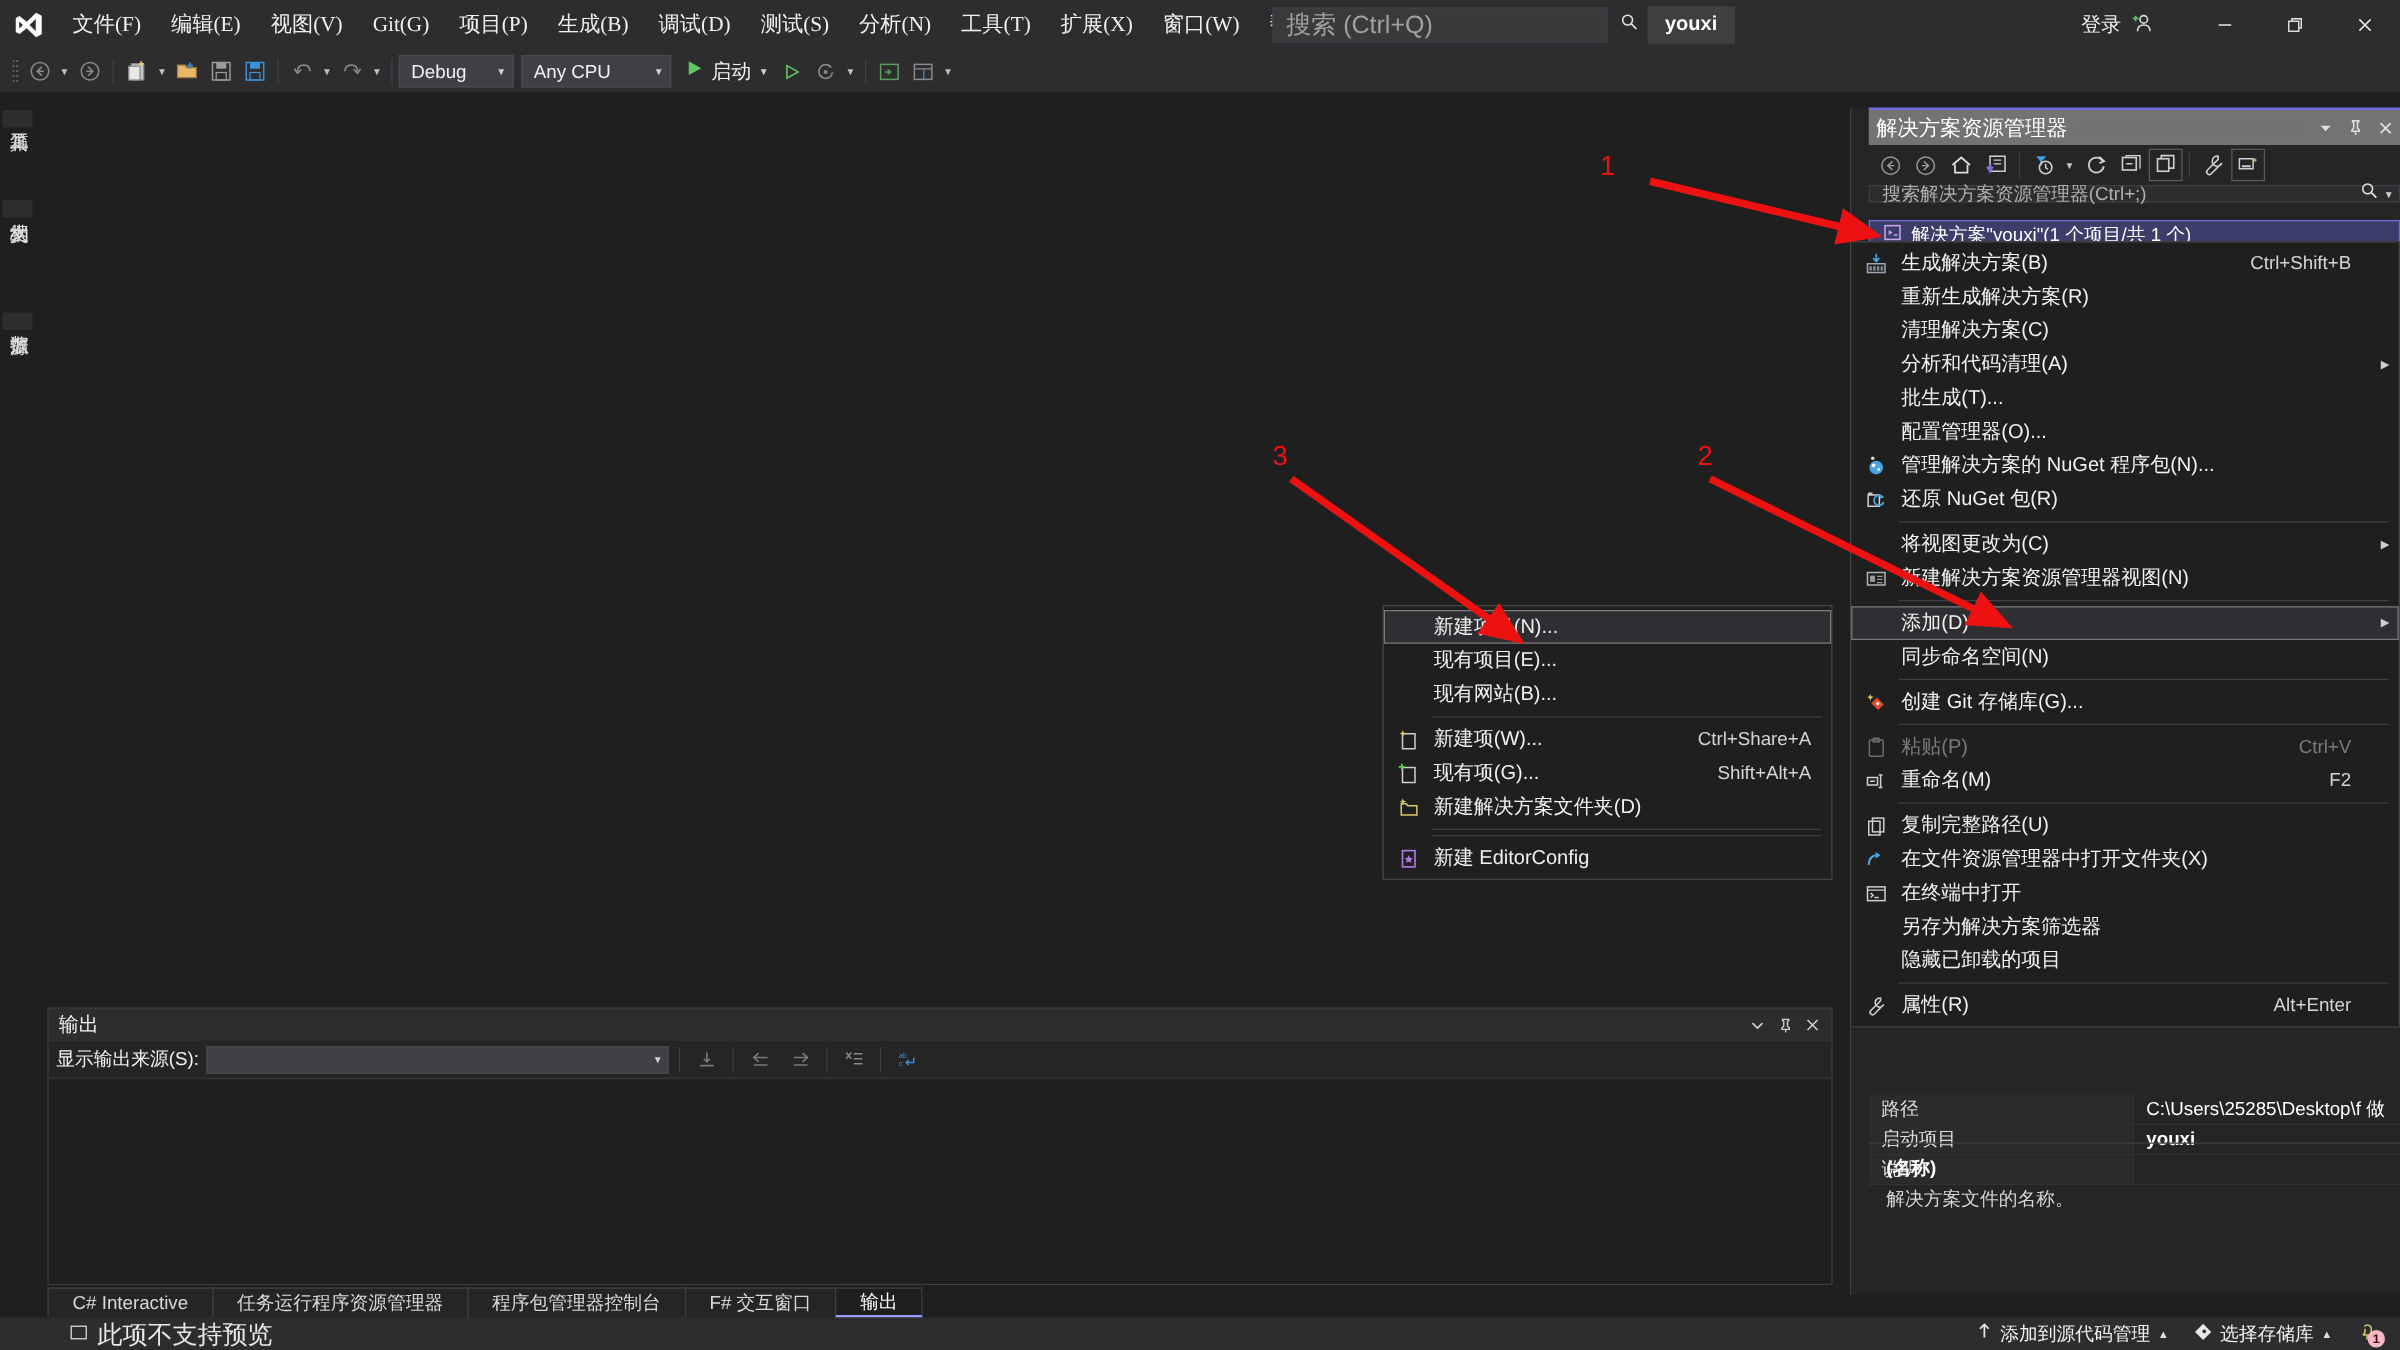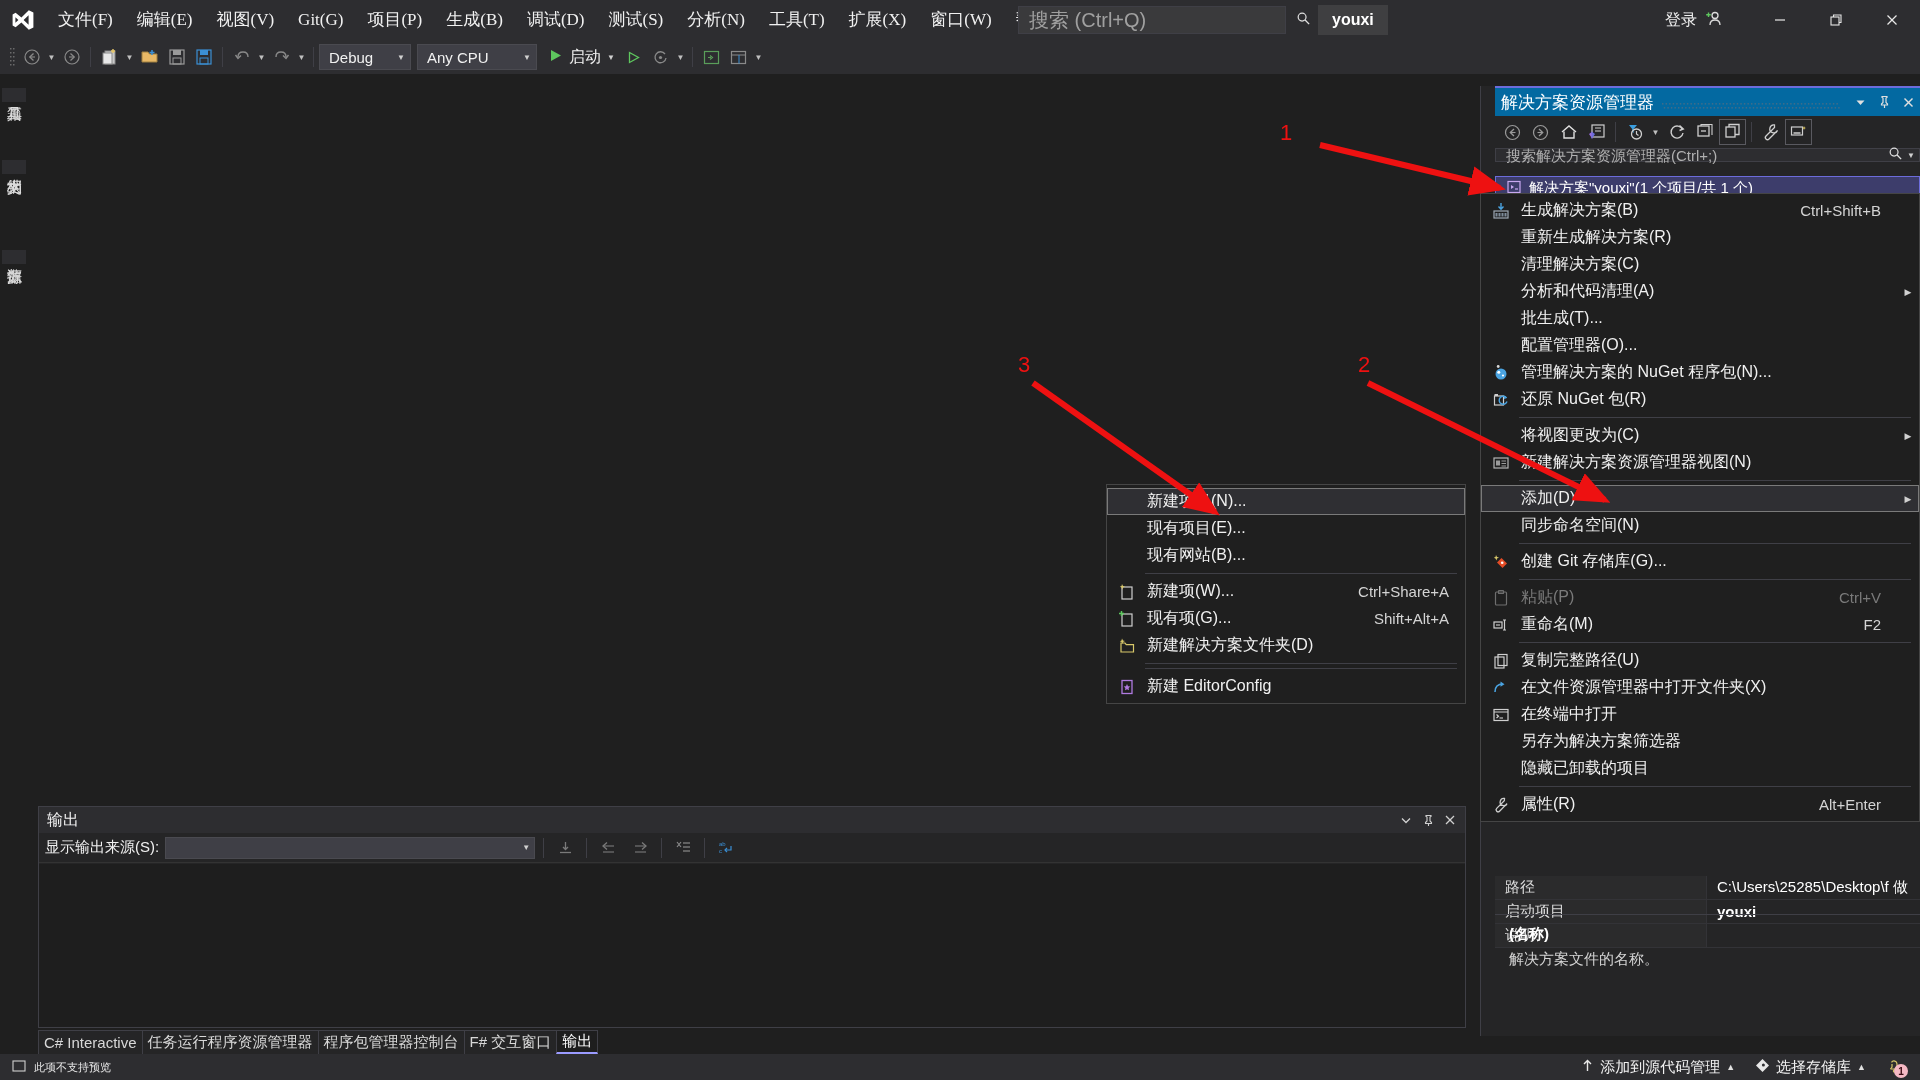--- a/index.html
+++ b/index.html
@@ -100,51 +100,51 @@
   .out-vsep { width: 1px; height: 20px; background: #3f3f46; margin: 0 2px; }
   .out-tbtn { width: 26px; height: 24px; display: flex; align-items: center; justify-content: center; }
   .out-body { position: absolute; left: 0; right: 0; top: 57px; bottom: 0; background: #1e1e1e; }
 
   
   .bottomtabs {
     position: absolute; left: 38px; bottom: 26px; height: 26px;
     display: flex; align-items: flex-end;
   }
   .btab {
-    height: 24px; padding: 0 5px; background: #252526; border: 1px solid #3f3f46;
+    height: 24px; padding: 0 19px; background: #252526; border: 1px solid #3f3f46;
     border-bottom: none; font-size: 15px; color: #d8d8d8;
     display: flex; align-items: center; margin-right: -1px;
   }
   .btab.active { background: #1e1e1e; color: #ffffff; border-bottom: 2px solid #9b9bff; }
 
   
   .statusbar {
     position: absolute; left: 0; bottom: 0; width: 1920px; height: 26px;
     background: #2d2d30; display: flex; align-items: center;
   }
-  .sb-left { display: flex; align-items: center; gap: 8px; padding-left: 12px; font-size: 11px; color: #e8e8e8; }
+  .sb-left { display: flex; align-items: center; gap: 8px; padding-left: 12px; font-size: 20px; color: #e8e8e8; margin-left: 44px; }
   .sb-right { position: absolute; right: 0; height: 26px; display: flex; align-items: center; gap: 4px; padding-right: 10px; }
   .sb-item { display: flex; align-items: center; gap: 6px; padding: 0 8px; height: 26px; font-size: 15px; color: #f1f1f1; }
   .notif-badge {
     position: relative; width: 32px; height: 26px; display: flex; align-items: center; justify-content: center;
   }
   .badge-num {
     position: absolute; right: 2px; bottom: 2px;
     background: #f5b8c4; color: #3a0a12; border-radius: 50%;
     width: 14px; height: 14px; font-size: 10px; font-weight: bold;
     display: flex; align-items: center; justify-content: center;
   }
 
   
   .solexp {
     position: absolute; right: 0; top: 86px; width: 440px; height: 950px;
     background: #252526; border-left: 1px solid #3f3f46;
   }
   .se-accent { position: absolute; left: 14px; right: 0; top: 0; height: 2px; background: #6c6cdb; }
-  .se-head { position: absolute; left: 14px; right: 0; top: 2px; height: 28px; display: flex; align-items: center; background: #0369a1; }
+  .se-head { position: absolute; left: 14px; right: 0; top: 2px; height: 28px; display: flex; align-items: center; background: #737373; }
   .se-title { font-size: 17px; color: #ffffff; padding-left: 6px; white-space: nowrap; }
   .se-dots { flex: 1; height: 10px; margin: 0 8px; opacity: .55; }
   .se-hbtn { width: 24px; height: 26px; display: flex; align-items: center; justify-content: center; color: #e0e0e0; }
   .se-toolbar { position: absolute; left: 14px; right: 0; top: 30px; height: 32px; display: flex; align-items: center; padding-left: 4px; gap: 1px; }
   .se-tbtn { width: 27px; height: 26px; display: flex; align-items: center; justify-content: center; }
   .se-tbtn.framed { border: 1px solid #5a5a60; }
   .se-tsep { width: 1px; height: 20px; background: #3f3f46; margin: 0 4px; }
   .se-search {
     position: absolute; left: 14px; right: 0; top: 62px; height: 14px;
     background: #2d2d30; border: 1px solid #3f3f46;

